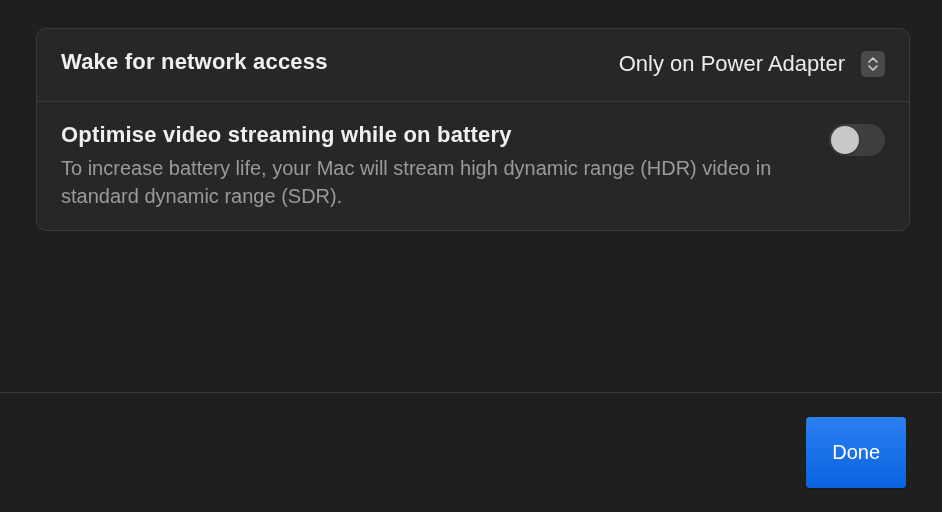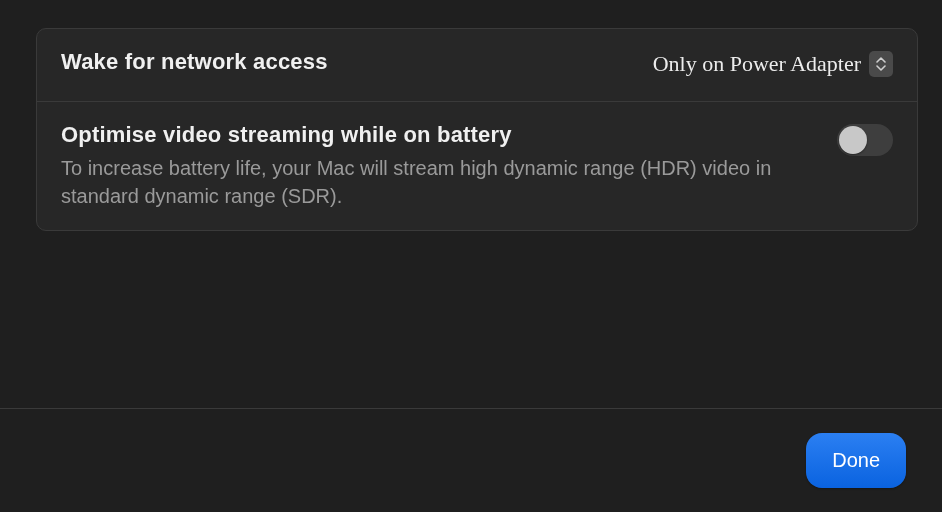--- a/index.html
+++ b/index.html
@@ -11,21 +11,21 @@
       width: 942px;
       height: 512px;
       background: #1f1f1f;
       font-family: -apple-system, BlinkMacSystemFont, "Segoe UI", Helvetica, Arial, sans-serif;
       overflow: hidden;
       display: flex;
       flex-direction: column;
     }
     .content-area {
       flex: 1;
-      padding: 28px 24px 0 36px;
+      padding: 28px 32px 0 36px;
     }
     .settings-group {
       border: 1px solid #3a3a3a;
       border-radius: 10px;
       background: #272727;
       overflow: hidden;
     }
     .setting-row {
       padding: 20px 24px;
       display: flex;
@@ -53,23 +53,22 @@
       line-height: 1.4;
       font-weight: 400;
     }
     .setting-desc.narrow {
       max-width: 420px;
     }
     .setting-control {
       flex-shrink: 0;
       display: flex;
       align-items: center;
-      gap: 8px;
+      gap: 16px;
       padding-top: 2px;
-      font-family: Liberation Serif, serif;
     }
     .dropdown-value {
       color: #ececec;
       font-size: 22px;
       font-weight: 500;
     }
     .stepper {
       width: 24px;
       height: 26px;
       background: #4a4a4a;
@@ -107,22 +106,22 @@
       display: flex;
       justify-content: flex-end;
       margin-top: 40px;
     }
     .done-button {
       background: linear-gradient(to bottom, #2b7ff2, #0a63e0);
       color: #ffffff;
       font-size: 20px;
       font-weight: 500;
       border: none;
-      border-radius: 16px;
-      padding: 16px 26px;
+      border-radius: 4px;
+      padding: 24px 26px;
       cursor: pointer;
       box-shadow: 0 1px 2px rgba(0,0,0,0.3);
     }
   </style>
 </head>
 <body>
 
 <div class="content-area">
   <div class="settings-group">
 

